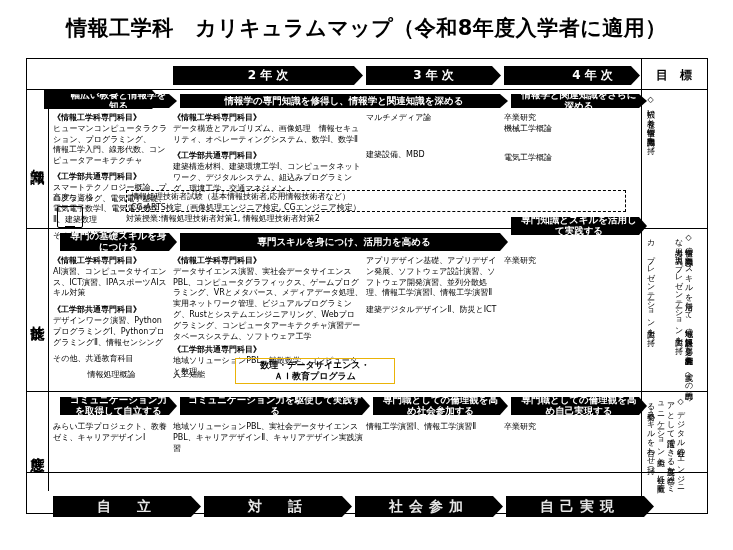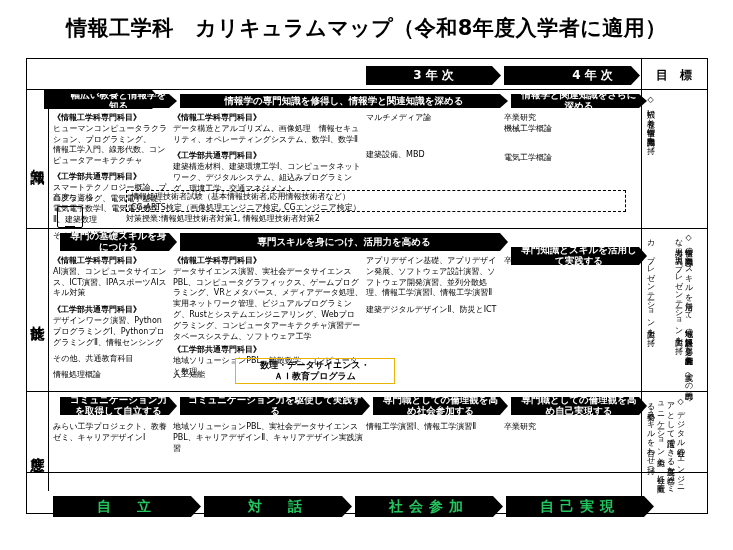--- a/index.html
+++ b/index.html
@@ -51,21 +51,21 @@
   }
 
   .label-v{
     font-size:14px;font-weight:bold;
   }
 
   .cell{font-size:8px;line-height:1.35;}
   .hdrline{font-weight:bold;}
 
   .bottombar{
-    height:21px;background:#000;color:#22c55e;font-size:14px;font-weight:bold;
+    height:21px;background:#000;color:#e5e5e5;font-size:14px;font-weight:bold;
     display:flex;align-items:center;justify-content:center;letter-spacing:6px;
     clip-path:polygon(0 0,calc(100% - 10px) 0,100% 50%,calc(100% - 10px) 100%,0 100%);
   }
 
   .goaltxt{
     font-size:8px;line-height:1.25;
     writing-mode:vertical-rl;text-orientation:upright;
     height:100%;
   }
 
@@ -81,20 +81,21 @@
 </head>
 <body>
 
 <div id="page">
 
   <div class="title">情報工学科　カリキュラムマップ（令和8年度入学者に適用）</div>
 
   <div class="frame"></div>
 
   <div class="box yearbar" style="left:44px;top:66px;width:117px;margin-top:24px;">1 年 次</div>
+  <div class="box yearbar" style="left:173px;top:66px;width:190px;">2 年 次</div>
   <div class="box yearbar" style="left:366px;top:66px;width:135px;">3 年 次</div>
   <div class="box yearbar" style="left:504px;top:66px;width:136px;padding-left:41px;">4 年 次</div>
   <div class="box goalhdr" style="left:644px;top:66px;width:60px;">目　標</div>
 
   <div class="sep" style="left:27px;top:89px;width:680px;height:1px;"></div>
 
   <div class="sep" style="left:641px;top:59px;width:1px;height:454px;"></div>
 
   <div class="sep" style="left:48px;top:89px;width:1px;height:402px;"></div>
 
@@ -150,32 +151,32 @@
   <div class="box" style="left:645px;top:95px;width:58px;height:125px;">
     <div class="goaltxt">◇幅広い教養と情報学の専門知識を持つ</div>
   </div>
 
   <div class="sep" style="left:27px;top:228px;width:680px;height:1px;"></div>
 
   <div class="box vtxt label-v" style="left:28px;top:240px;width:20px;height:150px;">技能</div>
 
   <div class="box arrow" style="left:53px;top:233px;width:117px;height:18px;">専門の基礎スキルを身につける</div>
   <div class="box arrow" style="left:173px;top:233px;width:328px;height:18px;">専門スキルを身につけ、活用力を高める</div>
-  <div class="box arrow" style="left:504px;top:247px;width:136px;height:18px;">専門知識とスキルを活用して実践する</div>
+  <div class="box arrow" style="left:504px;top:217px;width:136px;height:18px;">専門知識とスキルを活用して実践する</div>
 
   <div class="box cell" style="left:53px;top:256px;width:117px;height:110px;">
     <div class="hdrline">《情報工学科専門科目》</div>
     <div>AI演習、コンピュータサイエンス、ICT演習、IPAスポーツAIスキル対策</div>
     <div style="height:6px"></div>
     <div class="hdrline">《工学部共通専門科目》</div>
     <div>デザインワーク演習、PythonプログラミングⅠ、PythonプログラミングⅡ、情報センシング</div>
     <div style="height:6px"></div>
     <div>その他、共通教育科目</div>
   </div>
-  <div class="box cell" style="left:53px;top:370px;width:117px;">情報処理概論</div>
+  <div class="box cell" style="left:53px;top:370px;width:117px;text-align:center;">情報処理概論</div>
 
   <div class="box cell" style="left:173px;top:256px;width:190px;height:110px;">
     <div class="hdrline">《情報工学科専門科目》</div>
     <div>データサイエンス演習、実社会データサイエンスPBL、コンピュータグラフィックス、ゲームプログラミング、VRとメタバース、メディアデータ処理、実用ネットワーク管理、ビジュアルプログラミング、Rustとシステムエンジニアリング、Webプログラミング、コンピュータアーキテクチャ演習データベースシステム、ソフトウェア工学</div>
     <div style="height:3px"></div>
     <div class="hdrline">《工学部共通専門科目》</div>
     <div>地域ソリューションPBL、離散数学、コンピュータと数理</div>
   </div>
   <div class="box cell" style="left:173px;top:370px;width:90px;">人工知能</div>
 

